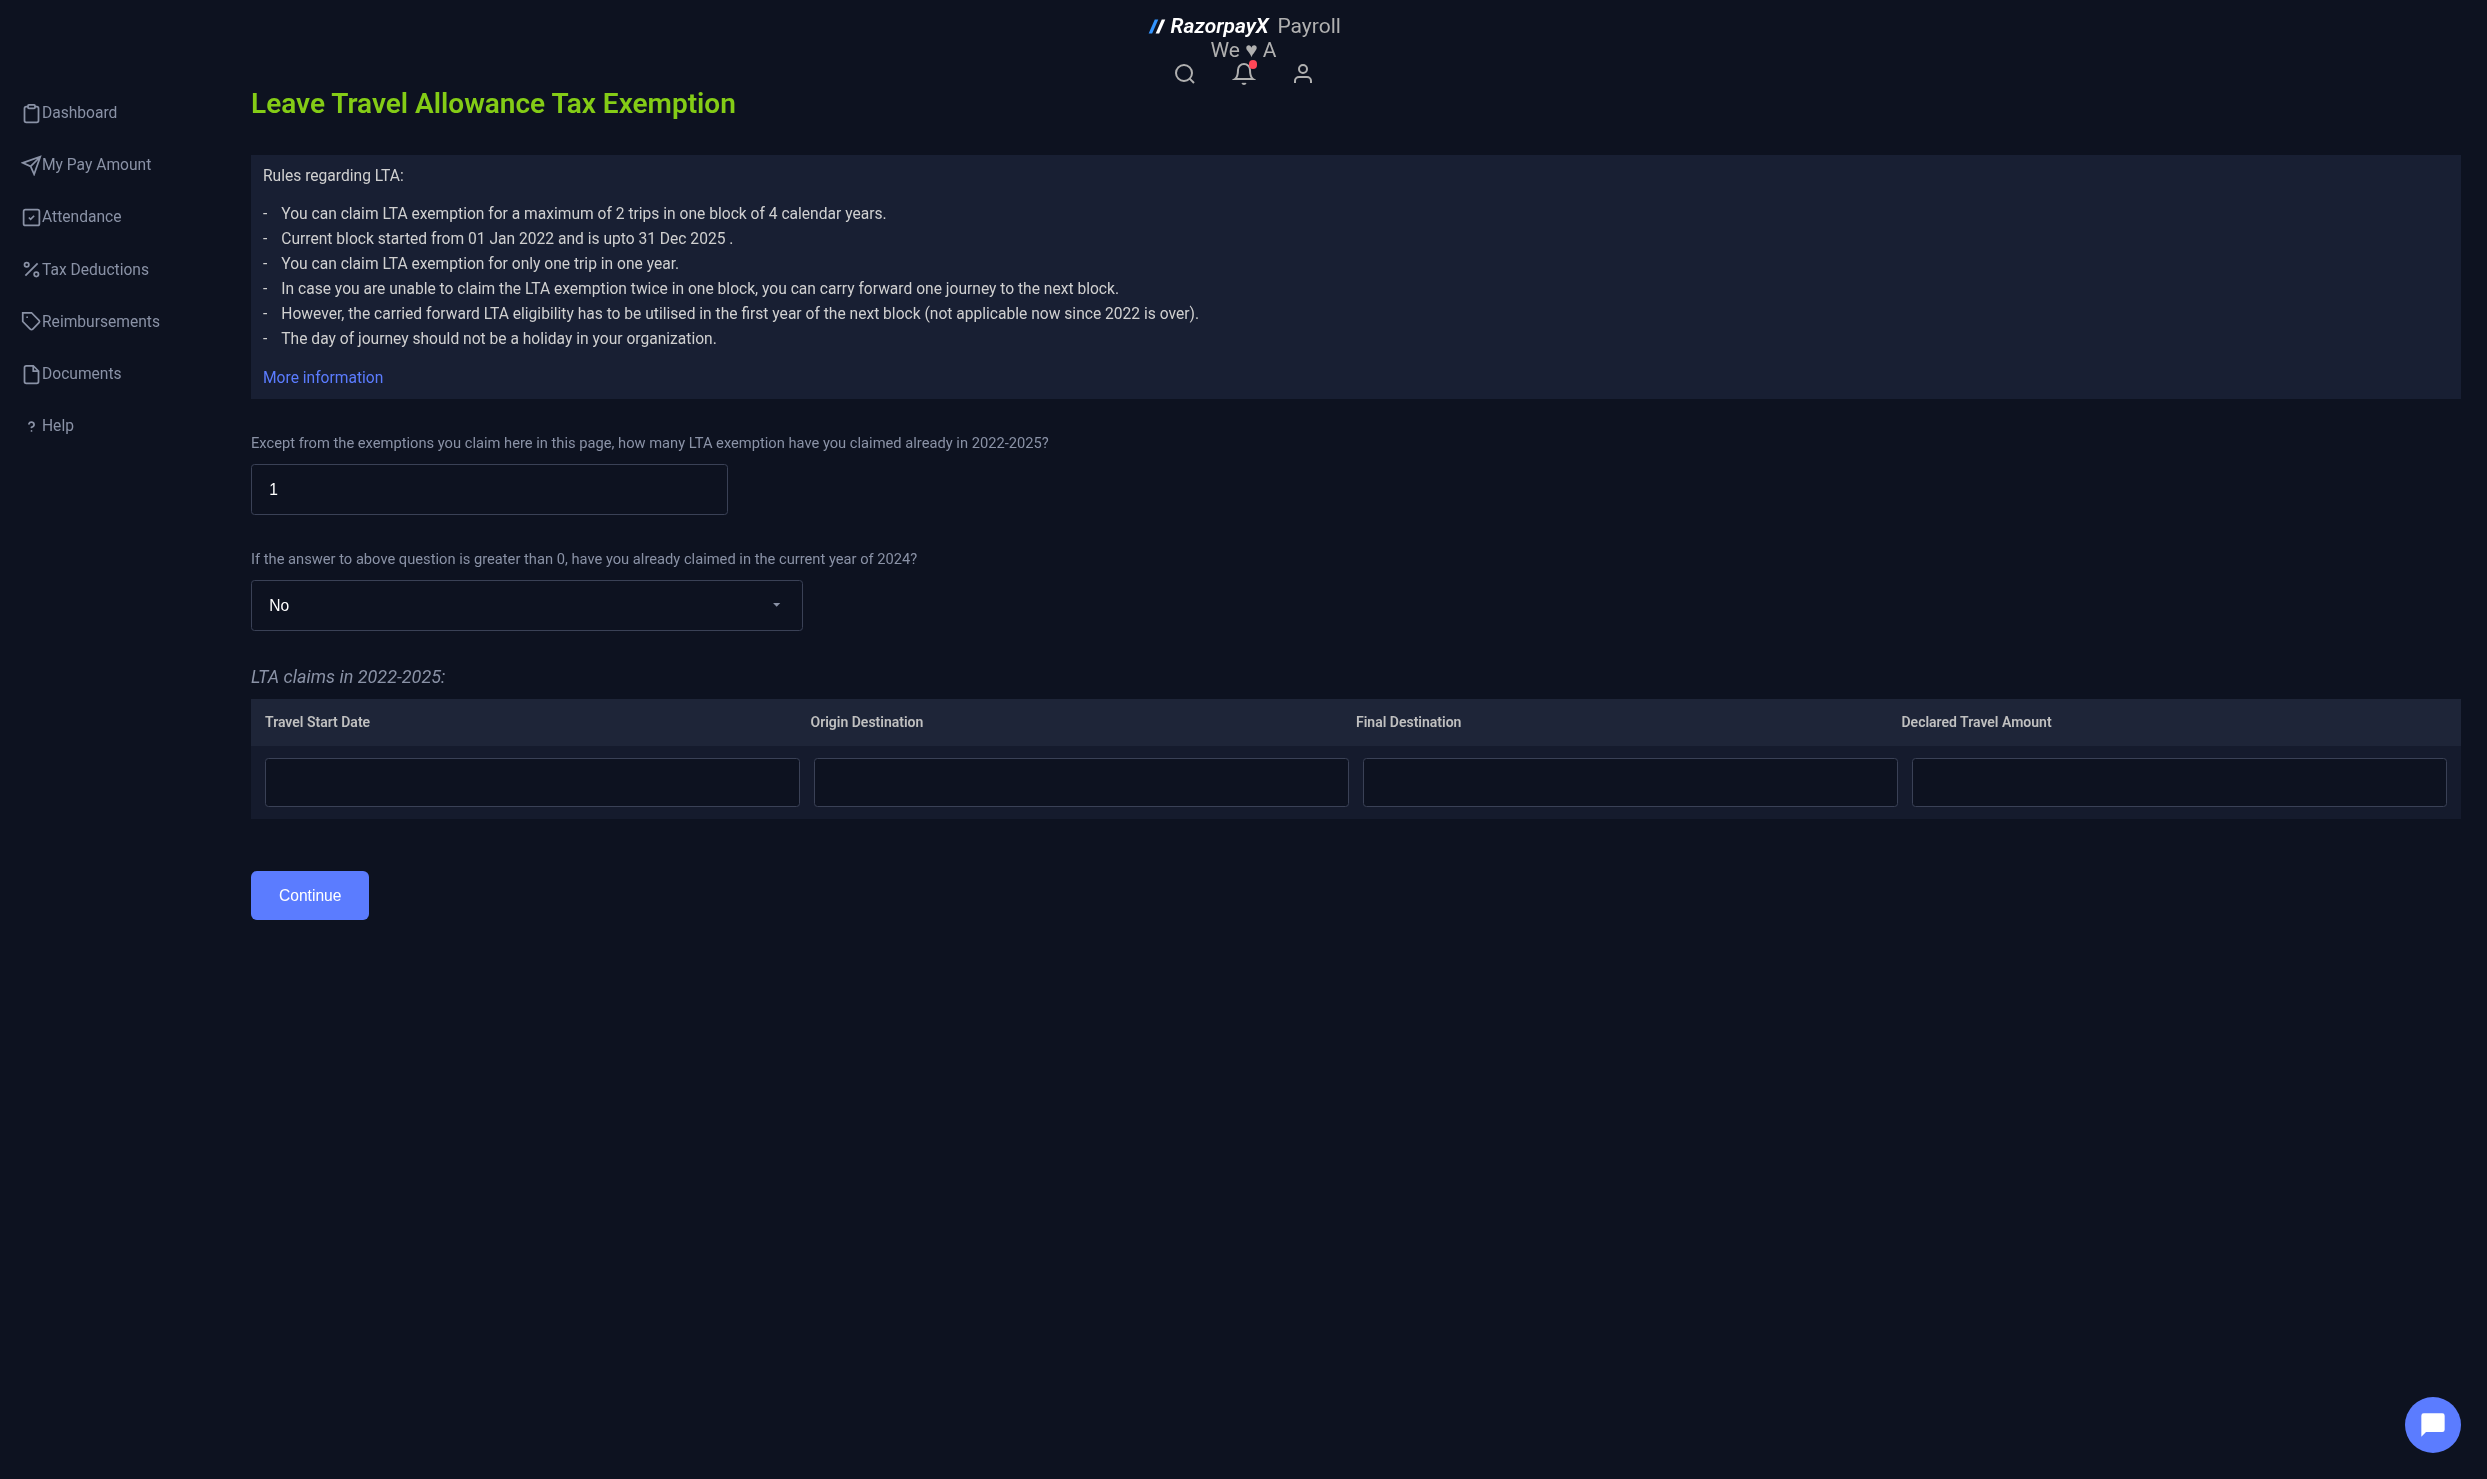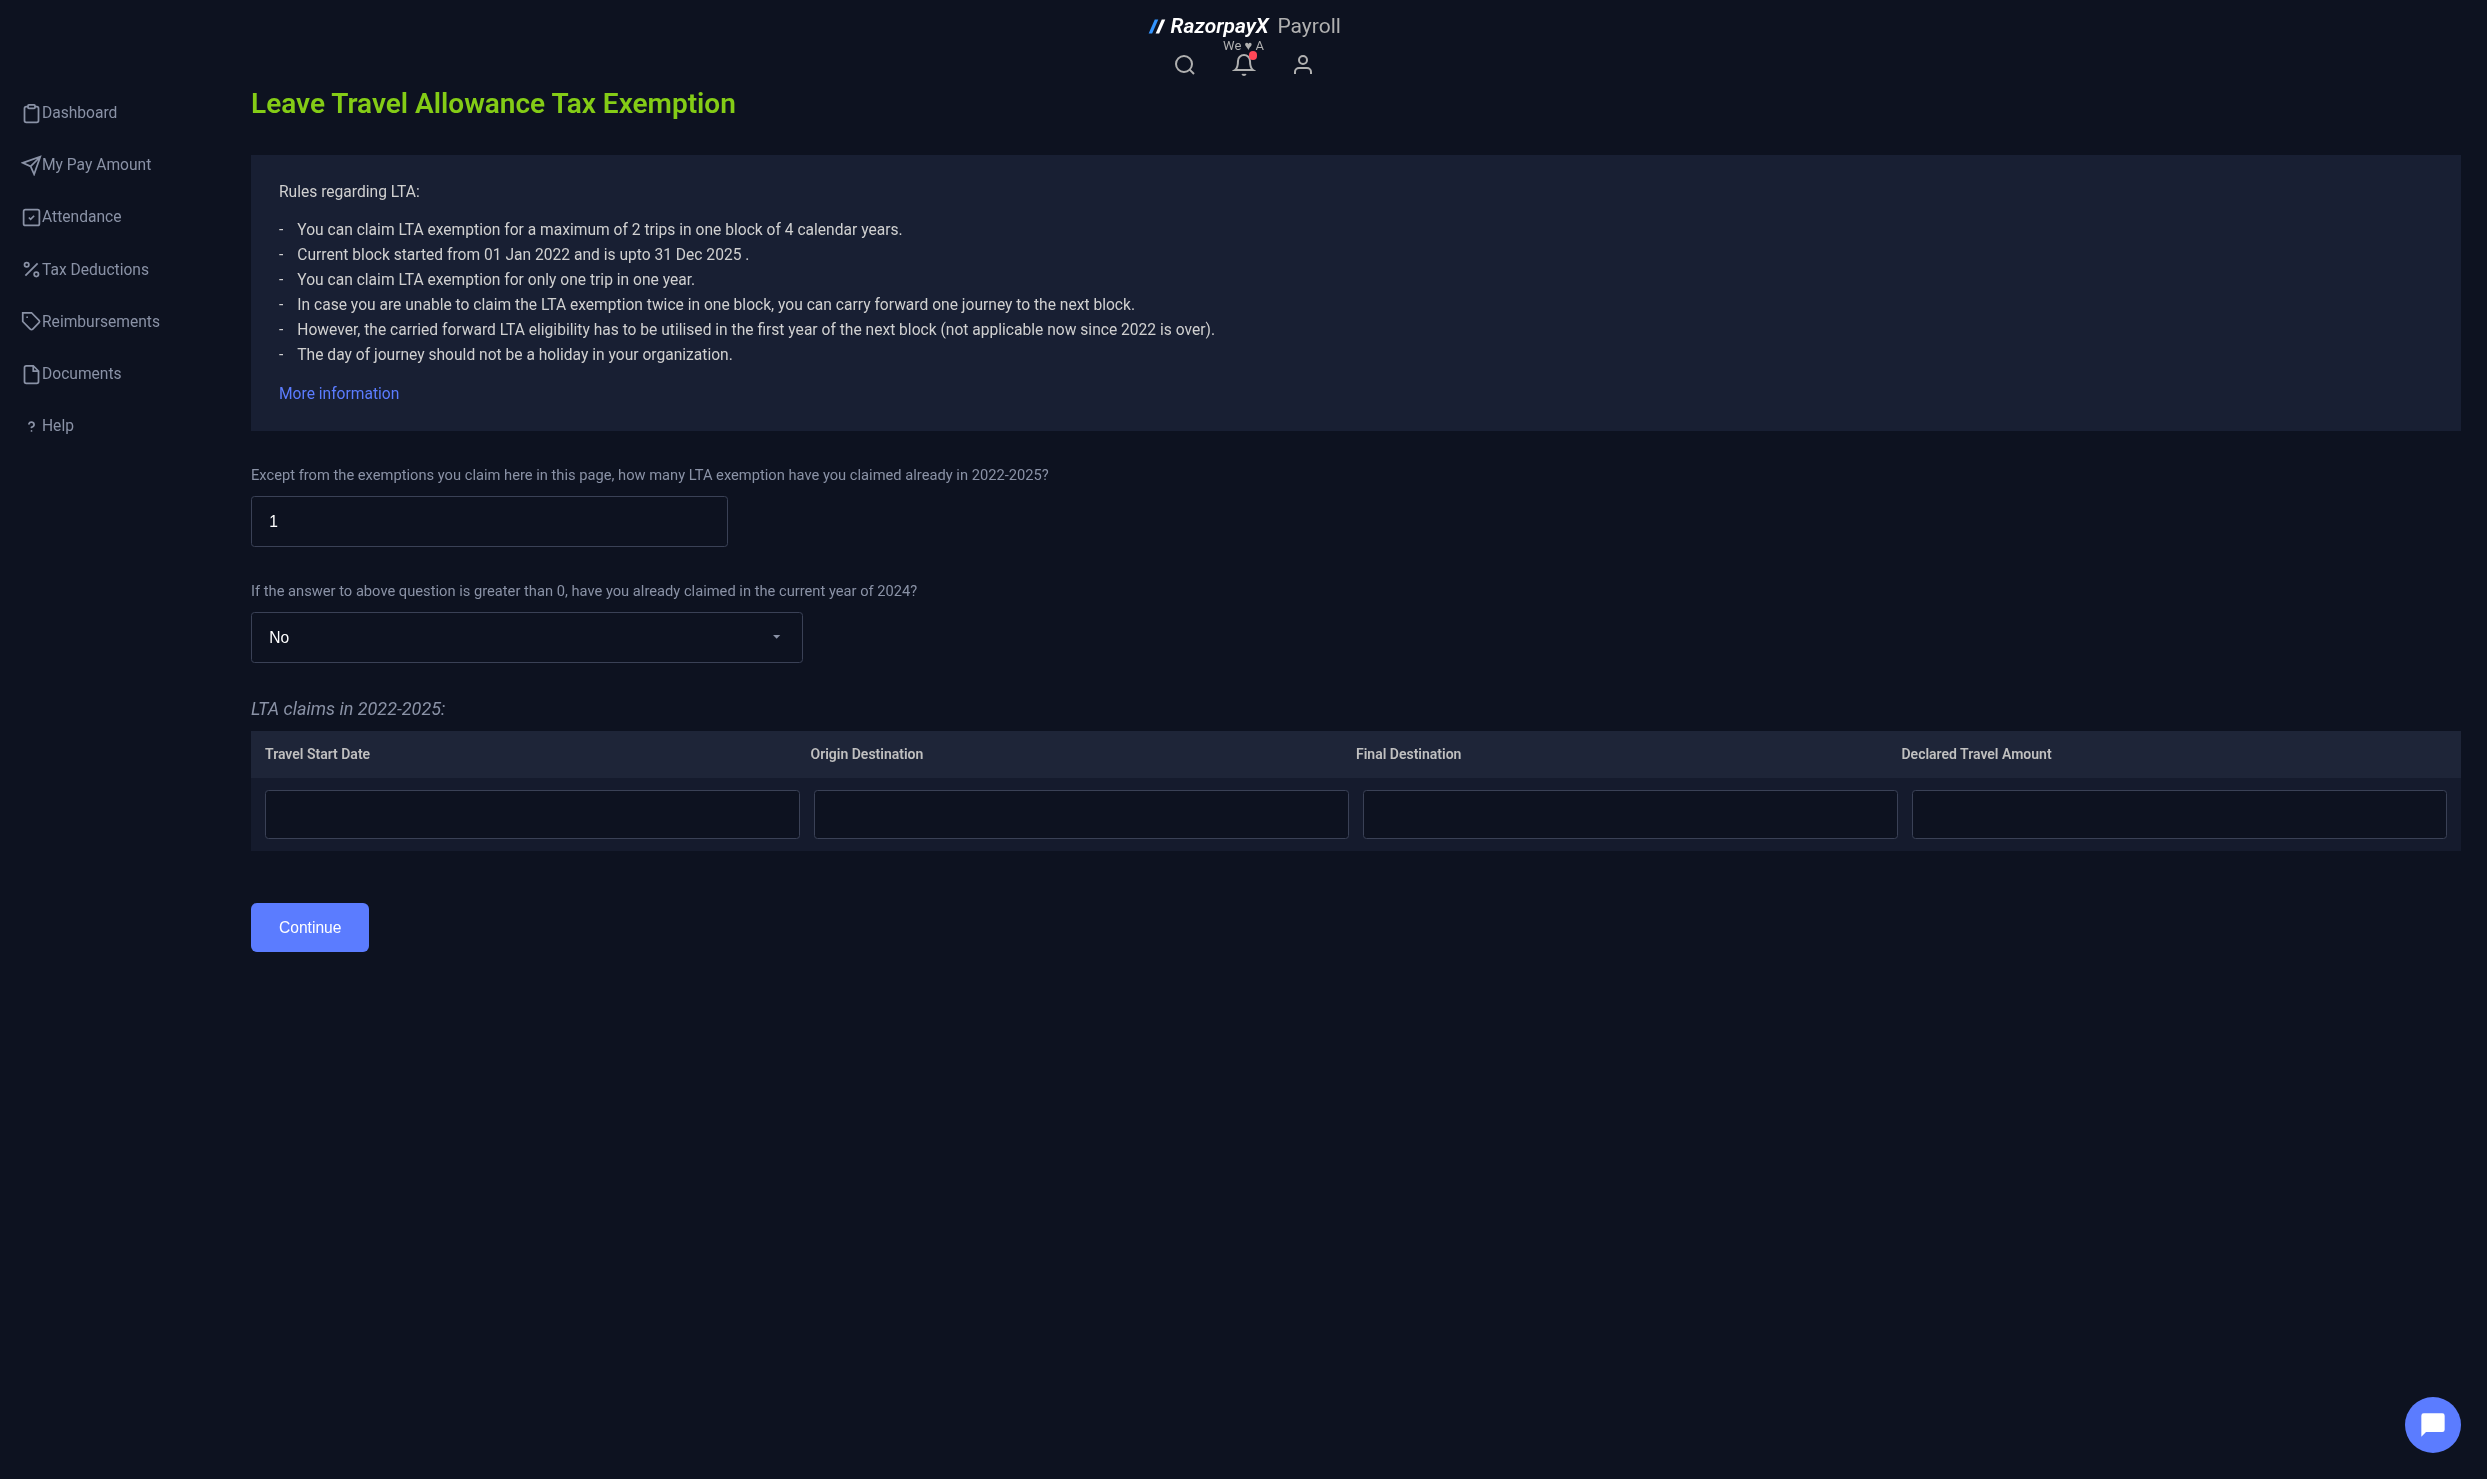--- a/index.html
+++ b/index.html
@@ -43,21 +43,21 @@
     
     .logo-sub {
       font-size: 21px;
       color: #b0b0b0;
       font-weight: 400;
       margin-left: 5.2px;
     }
     
     .header-center {
       color: #b0b0b0;
-      font-size: 13px;
+      font-size: 21px;
     }
     
     .header-right {
       display: flex;
       align-items: center;
       gap: 35px;
     }
     
     .icon-btn {
       cursor: pointer;
@@ -124,21 +124,21 @@
     
     .page-title {
       font-size: 28px;
       font-weight: 600;
       color: #84cc16;
       margin-bottom: 35px;
     }
     
     .rules-card {
       background: #181f33;
-      padding: 28px;
+      padding: 12px;
       margin-bottom: 35px;
       margin-right: 26px;
     }
     
     .rules-title {
       font-size: 15.6px;
       color: #d0d0d0;
       margin-bottom: 17.3px;
     }
     

